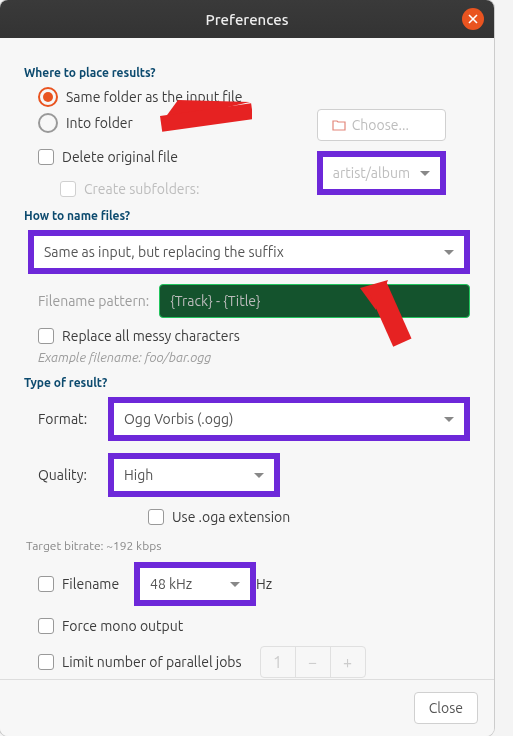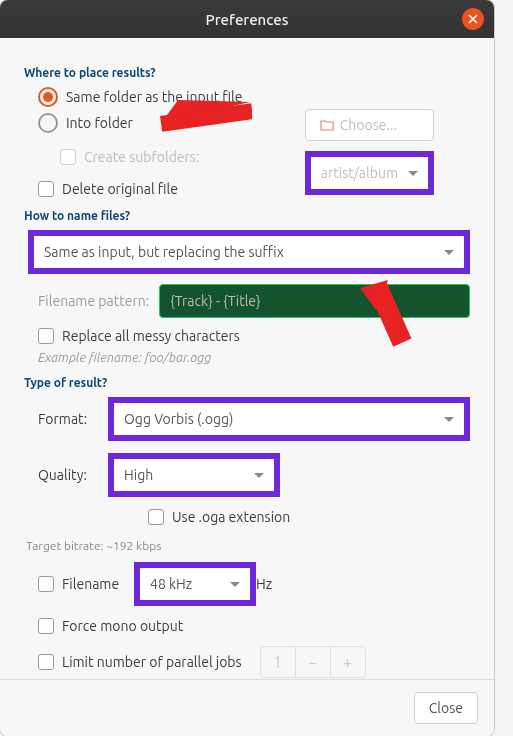--- a/index.html
+++ b/index.html
@@ -27,21 +27,21 @@
 .small{font-size:12px;color:#888}
 .footer{position:absolute;bottom:0;left:0;right:0;border-top:1px solid #ddd;padding:12px 16px;background:#f7f7f7;display:flex;justify-content:flex-end}
 .chev{width:0;height:0;border-left:5px solid transparent;border-right:5px solid transparent;border-top:5px solid #888;display:inline-block}
 .spin{display:inline-flex;border:1px solid #e0e0e0;border-radius:4px;overflow:hidden}
 .spin span{width:34px;height:30px;display:flex;align-items:center;justify-content:center;border-left:1px solid #e0e0e0;color:#ccc;font-size:16px}
 .spin span:first-child{border-left:none}
 .flex{display:flex;align-items:center;}
 .flex1{flex:1}
 .arrow{position:absolute;z-index:50}
 .arrow svg{display:block}
-.right-group{position:absolute;right:36px;display:flex;flex-direction:column;gap:10px}
+.right-group{position:absolute;right:24px;display:flex;flex-direction:column;gap:10px}
 .folder-icon{width:14px;height:12px;display:inline-block}
 </style>
 </head>
 <body>
 
 <div class="window">
 
   <div class="titlebar">
     <span>Preferences</span>
     <div class="closebtn">
@@ -72,28 +72,28 @@
             </svg>
           <span>Choose...</span>
         </div>
         <div class="select disabled" style="color:#bdbdbd">
           <span>artist/album</span>
           <span class="chev"></span>
         </div>
       </div>
     </div>
 
+    <div class="row" style="margin-top:16px">
+      <span class="checkbox"></span>
+      <span>Delete original file</span>
+    </div>
+
     <div class="row indent2 disabled" style="margin-top:16px">
       <span class="checkbox"></span>
       <span>Create subfolders:</span>
-    </div>
-
-    <div class="row" style="margin-top:16px">
-      <span class="checkbox"></span>
-      <span>Delete original file</span>
     </div>
 
     <div class="section-title">How to name files?</div>
 
     <div class="select" style="margin:4px 0 10px 4px">
       <span>Same as input, but replacing the suffix</span>
       <span class="chev"></span>
     </div>
 
     <div class="flex" style="margin:0 0 10px 14px">

